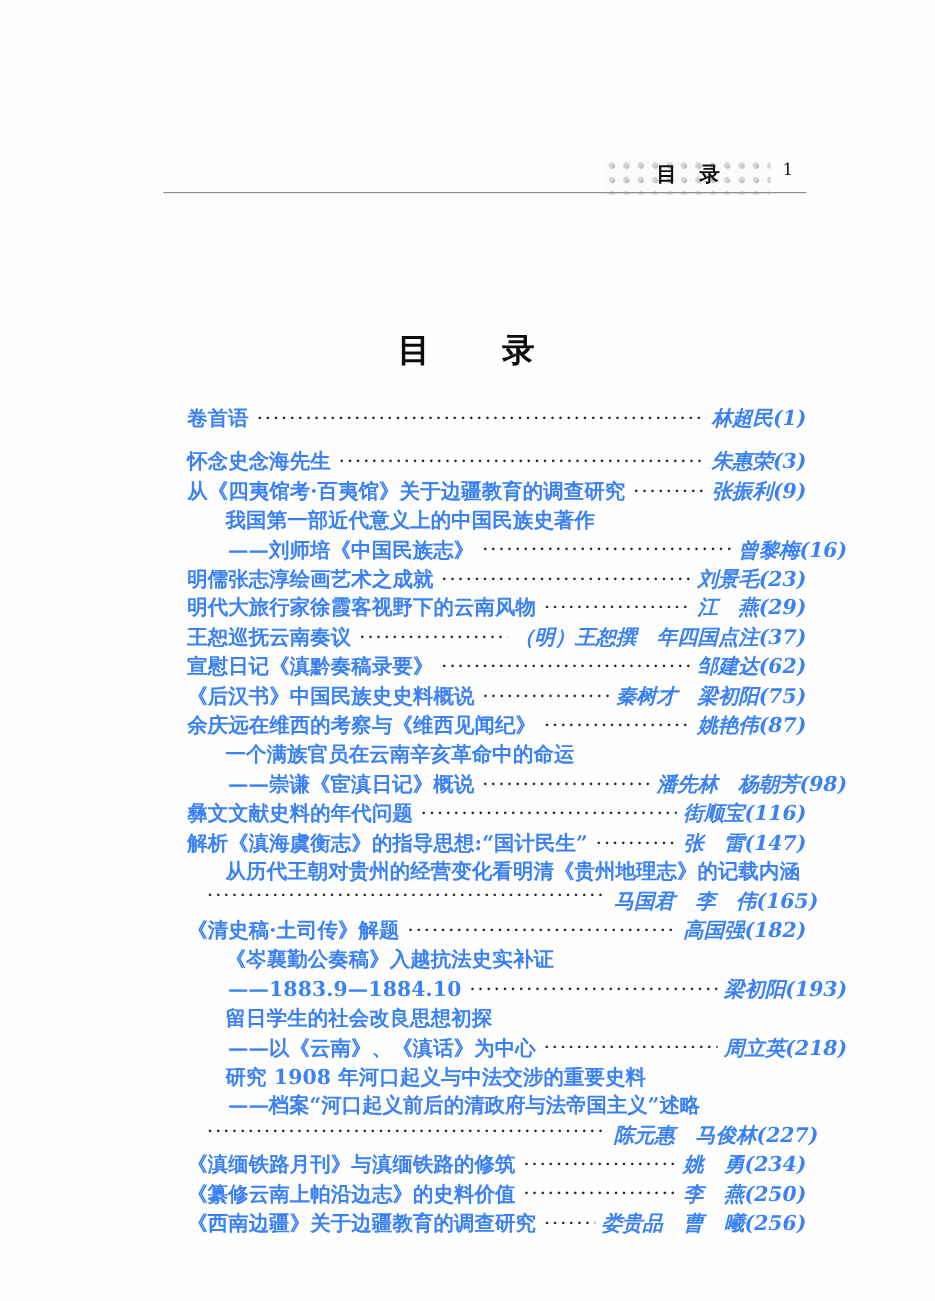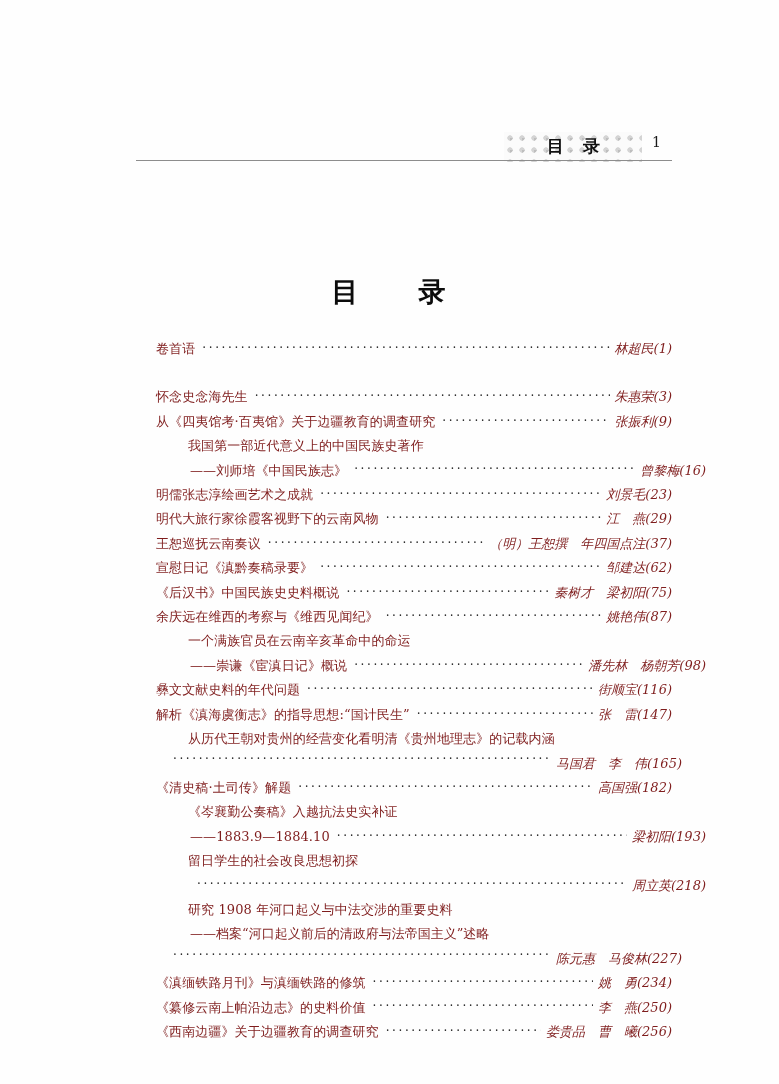--- a/index.html
+++ b/index.html
@@ -88,26 +88,27 @@
   
   .toc {
     position: absolute;
     left: 156px;
     top: 337px;
     width: 516px;
   }
   .entry {
     display: block;
     width: 100%;
-    font-size: 13px;
+    font-size: 17px;
     line-height: 24.4px;
-    color: #7f1d1d;
+    color: #3b82f6;
     white-space: nowrap;
-  }
-  .entry.gap-before { margin-top: 24px; }
+    font-weight: bold;
+  }
+  .entry.gap-before { margin-top: 12px; }
 
   .row {
     display: flex;
     align-items: baseline;
     width: 100%;
   }
   .row .label {
     flex: 0 0 auto;
     white-space: pre;
     letter-spacing: 0.1px;
@@ -288,20 +289,21 @@
         <div class="titleline">《岑襄勤公奏稿》入越抗法史实补证</div>
         <div class="row subrow">
           <span class="label">——1883.9—1884.10</span>
           <span class="leader"></span>
           <span class="credit">梁初阳(193)</span>
         </div>
       </div>
       <div class="entry">
         <div class="titleline">留日学生的社会改良思想初探</div>
         <div class="row subrow">
+          <span class="label">——以《云南》、《滇话》为中心</span>
           <span class="leader"></span>
           <span class="credit">周立英(218)</span>
         </div>
       </div>
       <div class="entry">
         <div class="titleline">研究 1908 年河口起义与中法交涉的重要史料</div>
         <div class="subrow-plain">——档案“河口起义前后的清政府与法帝国主义”述略</div>
         <div class="row credit-only">
           <span class="label"></span>
           <span class="leader"></span>

